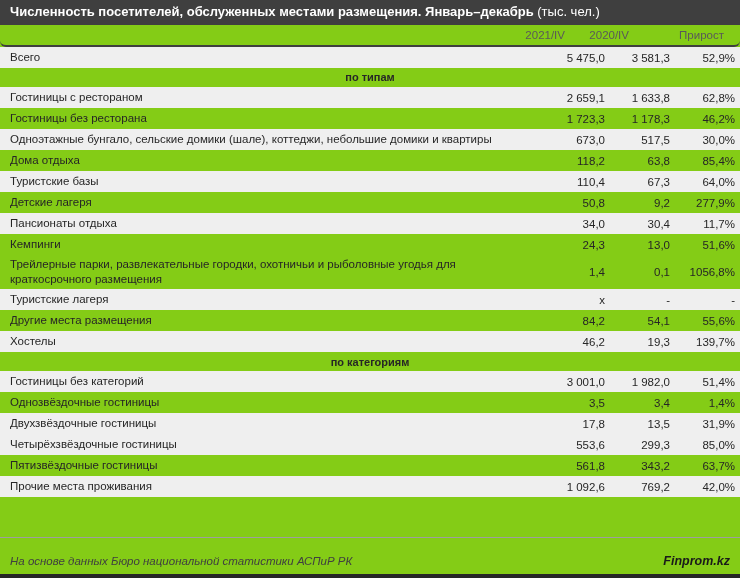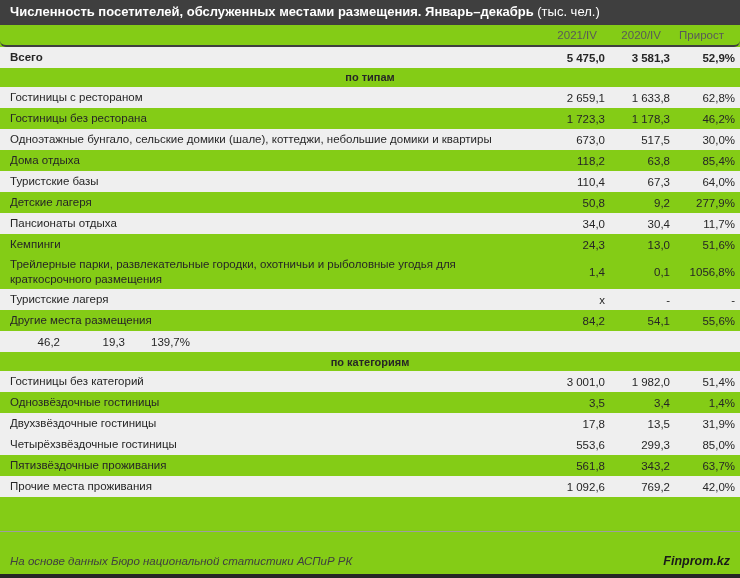--- a/index.html
+++ b/index.html
@@ -22,47 +22,47 @@
     border-bottom: 2px solid #3f3f3f;
     padding: 4px 0 4px; flex: 0 0 auto; border-radius: 6px;
   }
   .colheader .spacer { flex: 1; }
   .hcell {
     font-size: 11.5px; color: #595959; text-align: right;
     white-space: nowrap;
   }
   .hcell.c1 { width: 65px; padding-right: 13px; }
   .hcell.c2 { width: 65px; padding-right: 14px; }
-  .hcell.c3 { width: 65px; padding-right: 16px; }
+  .hcell.c3 { width: 65px; padding-right: 16px; margin-left: 32px; }
   .rows { flex: 0 0 auto; }
   .row {
     display: flex; align-items: center;
     font-size: 11.5px; color: #262626;
     min-height: 21px;
   }
   .row.shaded { background: #efefef; }
-  .row.total { font-weight: 700; }
+  .row.total { font-weight: 400; }
   .row .label {
     flex: 1; padding: 2px 10px 2px 10px; line-height: 1.32;
   }
   .row .cell {
     width: 65px; text-align: right; padding-right: 5px;
     white-space: nowrap; align-self: center;
   }
   .row.section { justify-content: center; min-height: 19px; }
   .row.section .label {
     flex: none; padding: 1px 0; font-weight: 700; text-align: right;
     font-size: 11px;
   }
   .footer {
     margin-top: auto; flex: 0 0 auto;
     border-top: 1px solid #9e9e9e;
     border-bottom: 4px solid #262626;
     display: flex; justify-content: space-between; align-items: center;
-    padding: 22px 10px 6px;
+    padding: 16px 10px 6px;
     font-style: italic;
   }
   .footer .source { font-size: 11.5px; color: #404040; }
   .footer .brand { font-size: 12.5px; font-weight: 700; color: #1a1a1a; }
 </style>
 </head>
 <body>
 
 <div class="page">
 
@@ -147,20 +147,21 @@
         <div class="cell">-</div>
         <div class="cell">-</div>
       </div>
       <div class="row">
         <div class="label">Другие места размещения</div>
         <div class="cell">84,2</div>
         <div class="cell">54,1</div>
         <div class="cell">55,6%</div>
       </div>
       <div class="row shaded">
+        <div class="label">Хостелы</div>
         <div class="cell">46,2</div>
         <div class="cell">19,3</div>
         <div class="cell">139,7%</div>
       </div>
       <div class="row section">
         <div class="label">по категориям</div>
       </div>
       <div class="row shaded">
         <div class="label">Гостиницы без категорий</div>
         <div class="cell">3 001,0</div>
@@ -179,21 +180,21 @@
         <div class="cell">13,5</div>
         <div class="cell">31,9%</div>
       </div>
       <div class="row shaded">
         <div class="label">Четырёхзвёздочные гостиницы</div>
         <div class="cell">553,6</div>
         <div class="cell">299,3</div>
         <div class="cell">85,0%</div>
       </div>
       <div class="row">
-        <div class="label">Пятизвёздочные проживания</div>
+        <div class="label">Пятизвёздочные гостиницы</div>
         <div class="cell">561,8</div>
         <div class="cell">343,2</div>
         <div class="cell">63,7%</div>
       </div>
       <div class="row shaded">
         <div class="label">Прочие места проживания</div>
         <div class="cell">1 092,6</div>
         <div class="cell">769,2</div>
         <div class="cell">42,0%</div>
       </div>

